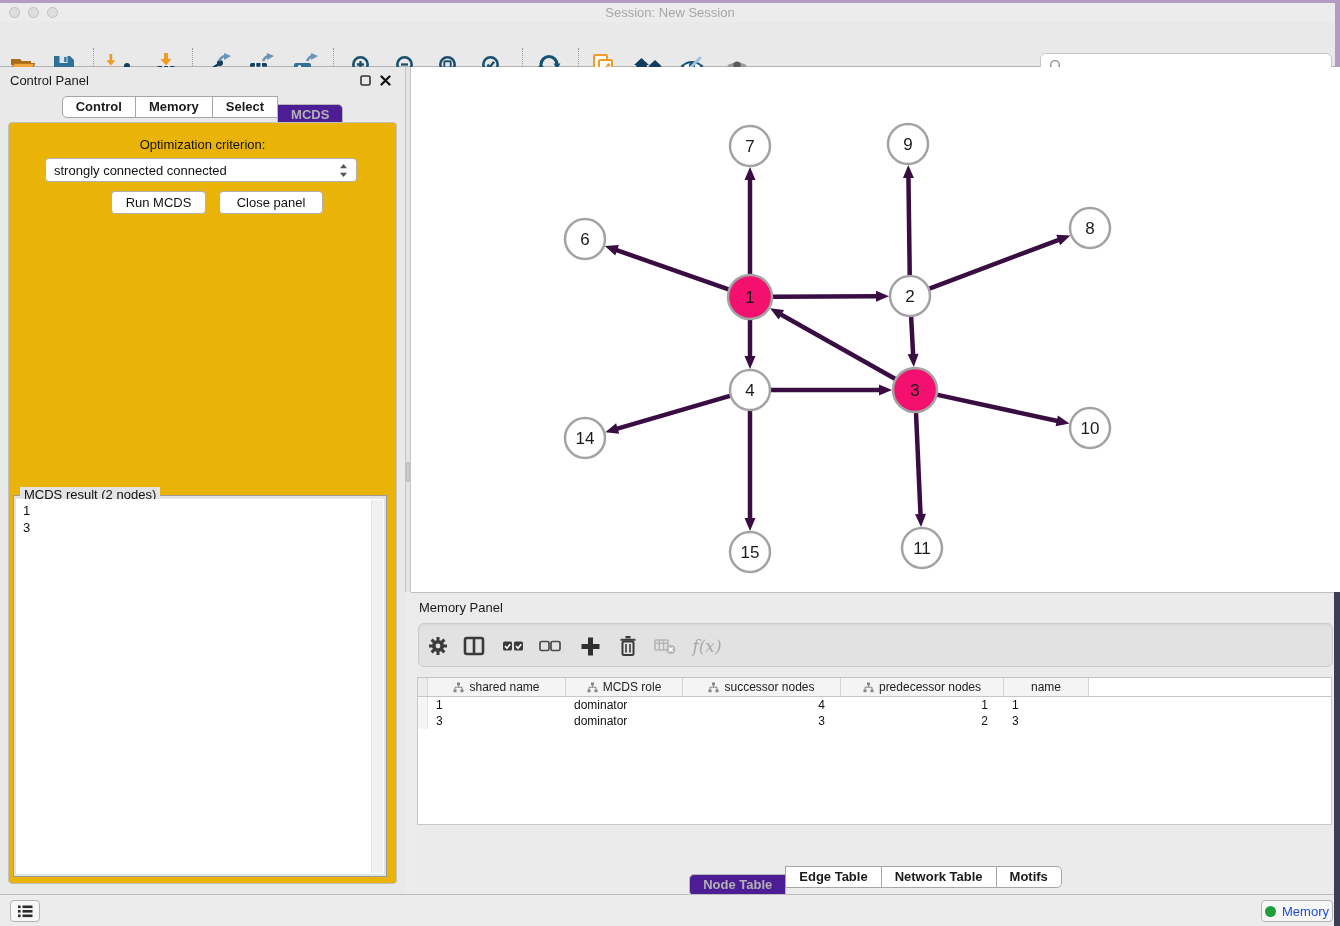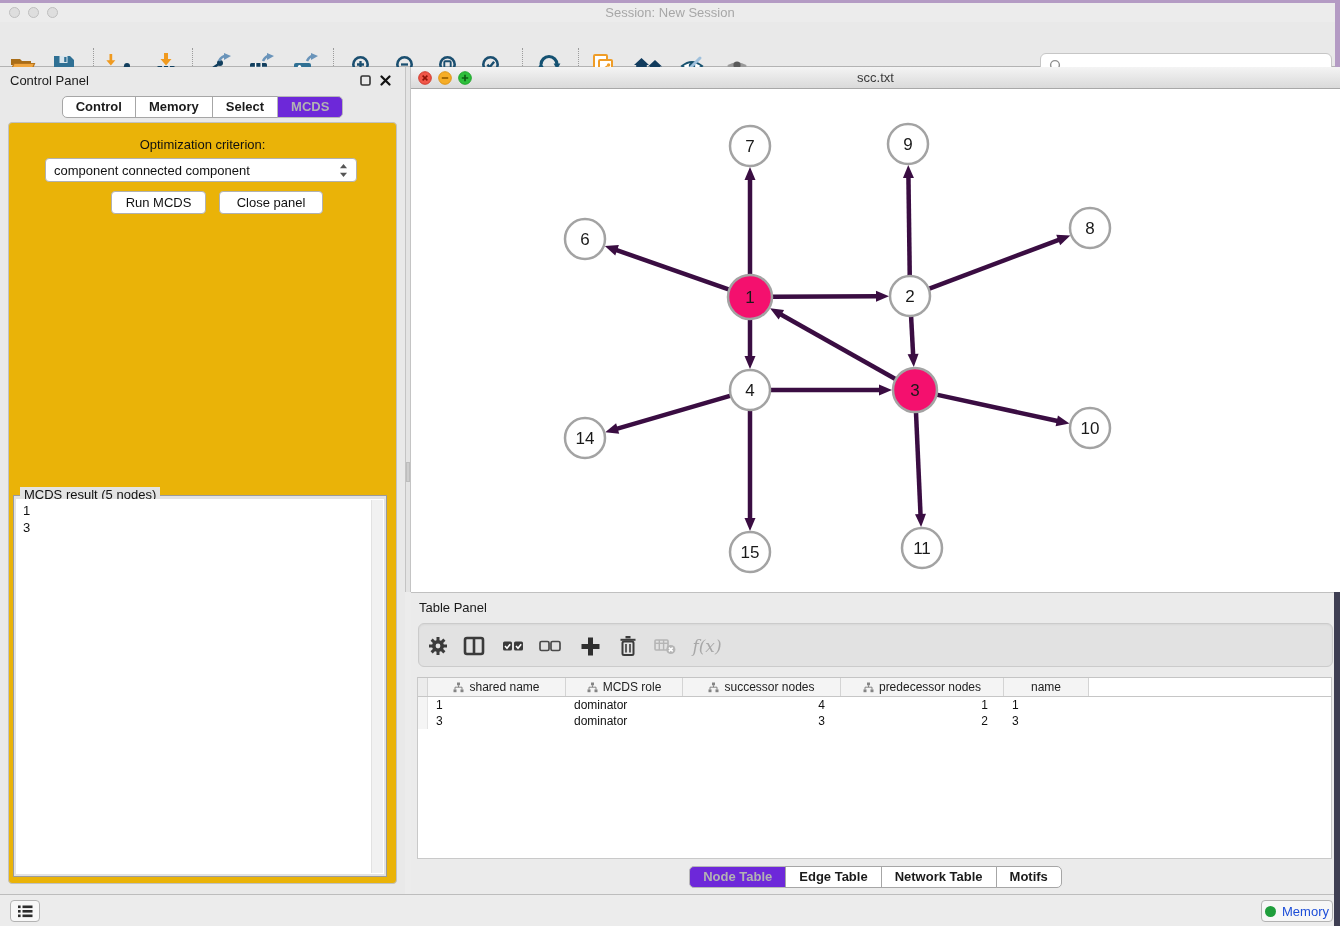--- a/index.html
+++ b/index.html
@@ -22,21 +22,21 @@
 
   
   .control-panel{left:0;top:67px;width:405px;height:827px;background:#e9e9e9;}
   .panel-title{font-size:13px;color:#1a1a1a;}
   .mini-icons{position:absolute;display:flex;gap:7px;}
   .mini-btn{width:13px;height:13px;display:flex;align-items:center;justify-content:center;cursor:default;}
   .tabstrip{display:flex;}
   .tab{height:22px;line-height:20px;padding:0 13px;background:#fff;border:1px solid #a6a6a6;margin-left:-1px;font-weight:bold;font-size:13px;color:#1a1a1a;cursor:default;white-space:nowrap;}
   .tab:first-child{border-radius:5px 0 0 5px;margin-left:0;}
   .tab:last-child{border-radius:0 5px 5px 0;}
-  .tab.active{background:#6d28d9;color:#b2b2b2;border-color:#b7b7b7;}
+  .tab.active{background:#4c1d95;color:#b2b2b2;border-color:#b7b7b7;margin-top:8px;}
   .cp-tabs{left:0;top:29px;width:100%;display:flex;justify-content:center;}
   .cp-box{left:8px;top:55px;width:389px;height:762px;background:#eab308;border:1px solid #c2c2c2;border-radius:4px;}
   .opt-label{left:0;top:14px;width:100%;text-align:center;font-size:13px;color:#111;}
   .dropdown{left:36px;top:35px;width:312px;height:24px;background:#fff;border:1px solid #b1b1b1;border-radius:4px;display:flex;align-items:center;padding:0 8px;font-size:13px;color:#111;cursor:default;}
   .dropdown .dd-val{flex:1;}
   .btn{position:absolute;height:23px;background:#fff;border:1px solid #b1b1b1;border-radius:4px;font-size:13px;color:#111;display:flex;align-items:center;justify-content:center;cursor:default;margin-left:16px;}
   .groupbox{left:4px;top:372px;width:374px;height:382px;border:1px solid #9b9b9b;background:#e3e3e3;}
   .groupbox-label{position:absolute;top:-9px;left:6px;background:#e3e3e3;padding:0 4px;font-size:13px;color:#111;}
   .result-inner{position:absolute;left:2px;top:3px;right:2px;bottom:2px;background:#fff;}
   .result-lines{padding:3px 0 0 7px;font-size:13px;color:#111;line-height:17px;}
@@ -52,21 +52,21 @@
   .net-title{position:absolute;left:0;top:3px;width:100%;text-align:center;font-size:13px;color:#3a3a3a;}
   .traffic{position:absolute;top:4px;width:14px;height:14px;cursor:default;}
   .net-canvas{position:absolute;left:0;top:22px;width:929px;height:503px;background:#fff;}
   .h-grip{position:absolute;left:441px;top:516px;width:14px;height:7px;background:#d2d2d2;border-radius:1px;}
 
   
   .table-panel{left:411px;top:592px;width:929px;height:302px;background:#ebebeb;border-top:1px solid #c0c0c0;}
   .tp-toolbar{position:absolute;left:7px;top:30px;width:915px;height:44px;background:#e2e2e2;border:1px solid #cbcbcb;border-radius:6px;box-shadow:inset 0 1px 2px rgba(0,0,0,0.05);}
   .tpbtn{position:absolute;top:6px;width:32px;height:32px;transform:translateX(-50%);display:flex;align-items:center;justify-content:center;cursor:default;}
   .fx{font-family:"DejaVu Serif","Liberation Serif",serif;font-style:italic;font-size:17px;color:#a8a8a8;}
-  .table-area{position:absolute;left:6px;top:84px;width:915px;height:182px;background:#fff;border:1px solid #c9c9c9;border-top:1px solid #c4c4c4;}
+  .table-area{position:absolute;left:6px;top:84px;width:915px;height:148px;background:#fff;border:1px solid #c9c9c9;border-top:1px solid #c4c4c4;}
   .thead{display:flex;height:19px;background:#f4f4f4;border-bottom:1px solid #c6c6c6;}
   .th{display:flex;align-items:center;justify-content:center;gap:5px;font-size:12px;color:#222;border-right:1px solid #d4d4d4;height:100%;}
   .th.gutter{background:#ececec;}
   .trow{display:flex;height:16px;font-size:12px;color:#111;}
   .td{height:100%;display:flex;align-items:center;border-right:1px solid transparent;}
   .td.gutter{background:#f5f5f5;border-right:1px solid #e4e4e4;}
   .td.al{padding-left:8px;}
   .td.ar{justify-content:flex-end;padding-right:15px;}
   .tp-tabs{position:absolute;left:0;top:273px;width:100%;display:flex;justify-content:center;}
 
@@ -275,61 +275,46 @@
       <div class="tabstrip">
         <div class="tab">Control</div>
         <div class="tab">Memory</div>
         <div class="tab">Select</div>
         <div class="tab active">MCDS</div>
       </div>
     </div>
     <div class="abs cp-box">
       <div class="abs opt-label">Optimization criterion:</div>
       <div class="abs dropdown">
-        <span class="dd-val">component connected component</span>
+        <span class="dd-val">strongly connected connected</span>
         <svg width="9" height="15" viewBox="0 0 9 15">
             <path d="M4.5 1 L8 5.2 H1 z" fill="#555"></path>
             <path d="M4.5 14 L1 9.8 H8 z" fill="#555"></path>
           </svg>
       </div>
       <div class="btn" style="left:86px;top:68px;width:95px">Run MCDS</div>
       <div class="btn" style="left:194px;top:68px;width:104px">Close panel</div>
       <div class="abs groupbox">
-        <div class="groupbox-label">MCDS result (5 nodes)</div>
+        <div class="groupbox-label">MCDS result (2 nodes)</div>
         <div class="result-inner">
           <div class="result-lines">
               <div>1</div>
               <div>3</div>
             </div>
           <div class="result-scroll"></div>
         </div>
       </div>
     </div>
   </div>
 
   <div class="abs v-splitter">
     <div class="v-grip"></div>
   </div>
 
   <div class="abs net-window">
-    <div class="net-titlebar">
-      <svg class="traffic" style="left:7px" viewBox="0 0 14 14">
-          <circle cx="7" cy="7" r="6.3" fill="#f05648" stroke="#d0392d"></circle>
-          <path d="M4.6 4.6 L9.4 9.4 M9.4 4.6 L4.6 9.4" stroke="#8c1208" stroke-width="1.5"></path>
-        </svg>
-      <svg class="traffic" style="left:27px" viewBox="0 0 14 14">
-          <circle cx="7" cy="7" r="6.3" fill="#f6ad27" stroke="#dd9517"></circle>
-          <path d="M3.8 7 h6.4" stroke="#985f00" stroke-width="1.7"></path>
-        </svg>
-      <svg class="traffic" style="left:47px" viewBox="0 0 14 14">
-          <circle cx="7" cy="7" r="6.3" fill="#2ebf3c" stroke="#1fa42c"></circle>
-          <path d="M3.8 7 h6.4 M7 3.8 v6.4" stroke="#0e5f16" stroke-width="1.7"></path>
-        </svg>
-      <div class="net-title">scc.txt</div>
-    </div>
     <div class="net-canvas">
       <svg width="929" height="503" viewBox="0 0 929 503">
           <line x1="339" y1="186" x2="339" y2="89" stroke="#3a0d42" stroke-width="4.5"></line>
           <polygon points="339,78 344.5,91 333.5,91" fill="#3a0d42"></polygon>
           <line x1="318.2449403778676" y1="200.7042820722201" x2="204.1891776321926" y2="160.611953349498" stroke="#3a0d42" stroke-width="4.5"></line>
           <polygon points="193.8116478211264,156.96409438560806 207.8999307161496,156.08643552830853 204.2520717522597,166.46396533937474" fill="#3a0d42"></polygon>
           <line x1="360.9995703250881" y1="207.8625026854682" x2="467.00062498169007" y2="207.19999609386443" stroke="#3a0d42" stroke-width="4.5"></line>
           <polygon points="478.0004101442341,207.13124743659853 465.03503837167864,212.71238843100298 464.9662897144127,201.7126032684589" fill="#3a0d42"></polygon>
           <line x1="339" y1="230" x2="339" y2="269" stroke="#3a0d42" stroke-width="4.5"></line>
           <polygon points="339,280 333.5,267 344.5,267" fill="#3a0d42"></polygon>
@@ -398,21 +383,21 @@
           <g>
             <circle cx="339" cy="463" r="20" fill="#ffffff" stroke="#a3a3a3" stroke-width="2.5"></circle>
             <text x="339" y="469" text-anchor="middle" font-size="17" fill="#1a1a1a" font-family="&quot;DejaVu Sans&quot;,&quot;Liberation Sans&quot;,sans-serif">15</text>
           </g>
         </svg>
       <div class="h-grip"></div>
     </div>
   </div>
 
   <div class="abs table-panel">
-    <div class="abs panel-title" style="left:8px;top:7px">Table Panel</div>
+    <div class="abs panel-title" style="left:8px;top:7px">Memory Panel</div>
 
     <div class="tp-toolbar">
       <div class="tpbtn" style="left:19px">
         <svg width="22" height="22" viewBox="0 0 22 22">
             <g stroke="#3b3b3b" stroke-width="3">
               <line x1="11" y1="2" x2="11" y2="20"></line>
               <line x1="2" y1="11" x2="20" y2="11"></line>
               <line x1="4.6" y1="4.6" x2="17.4" y2="17.4"></line>
               <line x1="17.4" y1="4.6" x2="4.6" y2="17.4"></line>
             </g>

